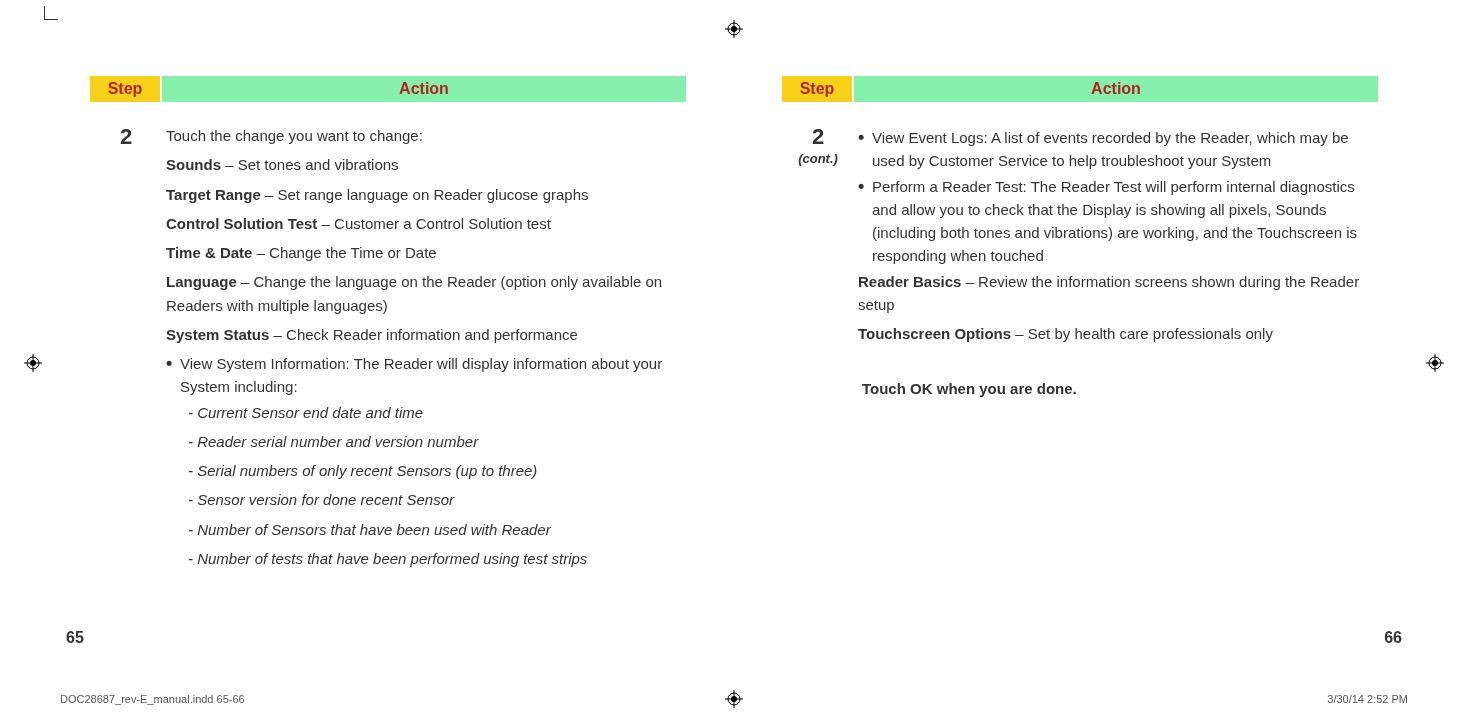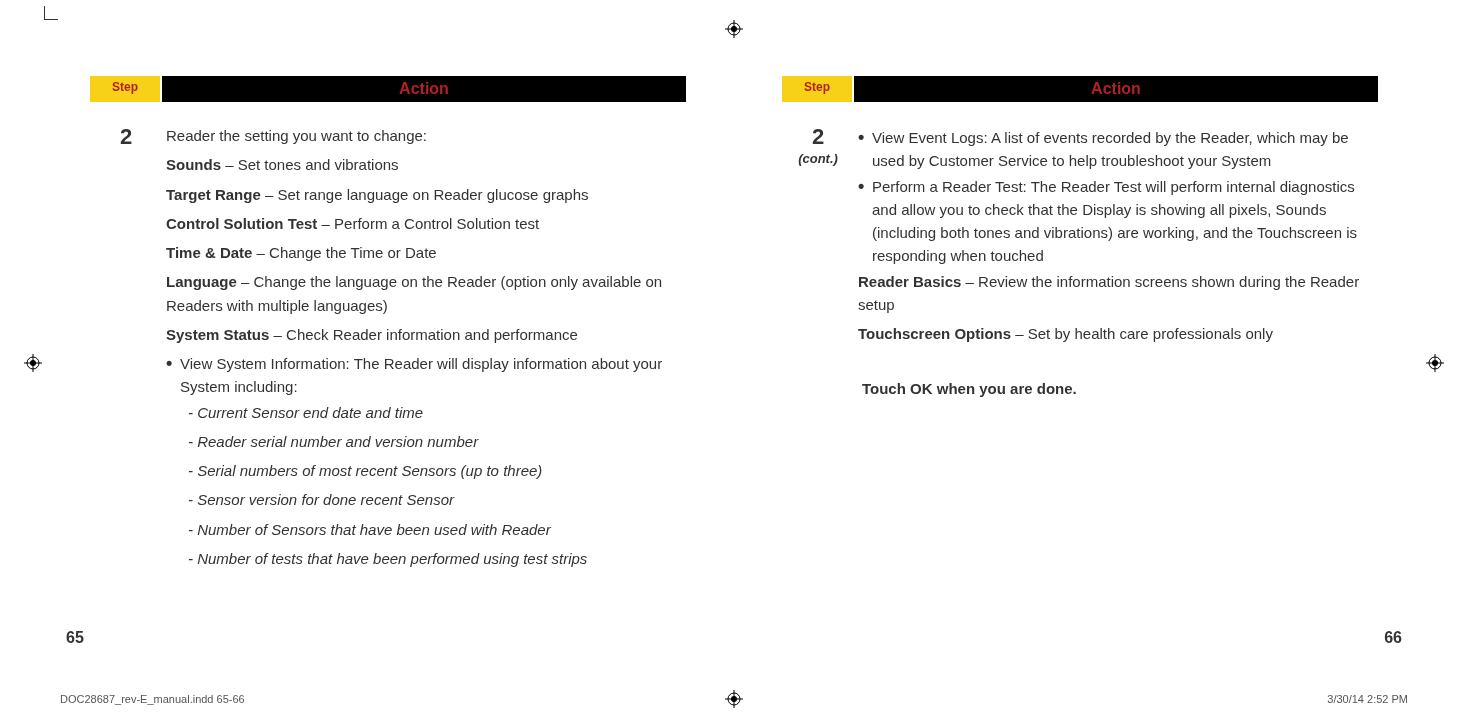--- a/index.html
+++ b/index.html
@@ -10,22 +10,22 @@
   .reg-mark { position: absolute; width: 18px; height: 18px; }
   .reg-mark svg { width: 18px; height: 18px; }
   .reg-top { top: 20px; left: 725px; }
   .reg-left { top: 354px; left: 24px; }
   .reg-right { top: 354px; left: 1426px; }
   .reg-bottom { top: 690px; left: 725px; }
   .spread { display: flex; position: absolute; top: 76px; left: 90px; width: 1288px; height: 556px; gap: 96px; }
   .leaf { width: 596px; display: flex; flex-direction: column; }
   .tbl-head { display: flex; }
   .th-step, .td-step { width: 72px; text-align: center; }
-  .th-step { background: #f7d117; color: #b22222; font-weight: bold; font-size: 12px; padding: 4px 0; border-right: 2px solid #fff; }
-  .th-action { flex: 1; background: #000000; color: #b22222; font-weight: bold; font-size: 16px; padding: 4px 8px; text-align: center; }
+  .th-step { background: #f7d117; color: #b22222; font-weight: bold; font-size: 16px; padding: 4px 0; border-right: 2px solid #fff; }
+  .th-action { flex: 1; background: #86efac; color: #b22222; font-weight: bold; font-size: 16px; padding: 4px 8px; text-align: center; }
   .tbl-body { display: flex; flex: 1; }
   .td-step { padding-top: 22px; font-size: 22px; font-weight: bold; color: #333; }
   .td-step .cont { display:block; font-size: 13px; font-style: italic; font-weight: bold; color:#333; margin-top:1px; }
   .td-action { flex: 1; padding: 22px 18px 10px 4px; font-size: 15px; line-height: 1.55; color: #333; }
   .td-action p { margin-bottom: 6px; }
   .setting { margin-bottom: 4px; }
   .setting b { font-weight: bold; }
   .bullet-row { display:flex; margin: 2px 0; }
   .bullet-dot { width: 14px; flex-shrink:0; font-size:18px; line-height:1; padding-top:2px; font-weight:bold; }
   .bullet-txt { flex:1; }
@@ -78,36 +78,36 @@
   <div class="spread">
 
     <div class="leaf">
       <div class="tbl-head">
         <div class="th-step">Step</div>
         <div class="th-action">Action</div>
       </div>
       <div class="tbl-body">
         <div class="td-step">2</div>
         <div class="td-action">
-          <p>Reader the setting you want to change:</p>
+          <p>Touch the change you want to change:</p>
 
           <p class="setting"><b>Sounds</b> <span> – Set tones and vibrations</span></p>
           <p class="setting"><b>Target Range</b> <span> – Set range language on Reader glucose graphs</span></p>
-          <p class="setting"><b>Control Solution Test</b> <span> – Perform a Control Solution test</span></p>
+          <p class="setting"><b>Control Solution Test</b> <span> – Customer a Control Solution test</span></p>
           <p class="setting"><b>Time &amp; Date</b> <span> – Change the Time or Date</span></p>
           <p class="setting"><b>Language</b> <span> – Change the language on the Reader (option only available on Readers with multiple languages)</span></p>
           <p class="setting"><b>System Status</b> <span> – Check Reader information and performance</span></p>
 
           <div class="bullet-row">
             <div class="bullet-dot">•</div>
             <div class="bullet-txt">View System Information: The Reader will display information about your System including:</div>
           </div>
           <p class="sub-dash">- Current Sensor end date and time</p>
           <p class="sub-dash">- Reader serial number and version number</p>
-          <p class="sub-dash">- Serial numbers of most recent Sensors (up to three)</p>
+          <p class="sub-dash">- Serial numbers of only recent Sensors (up to three)</p>
           <p class="sub-dash">- Sensor version for done recent Sensor</p>
           <p class="sub-dash">- Number of Sensors that have been used with Reader</p>
           <p class="sub-dash">- Number of tests that have been performed using test strips</p>
         </div>
       </div>
     </div>
 
     <div class="leaf leaf-right">
       <div class="tbl-head">
         <div class="th-step">Step</div>

